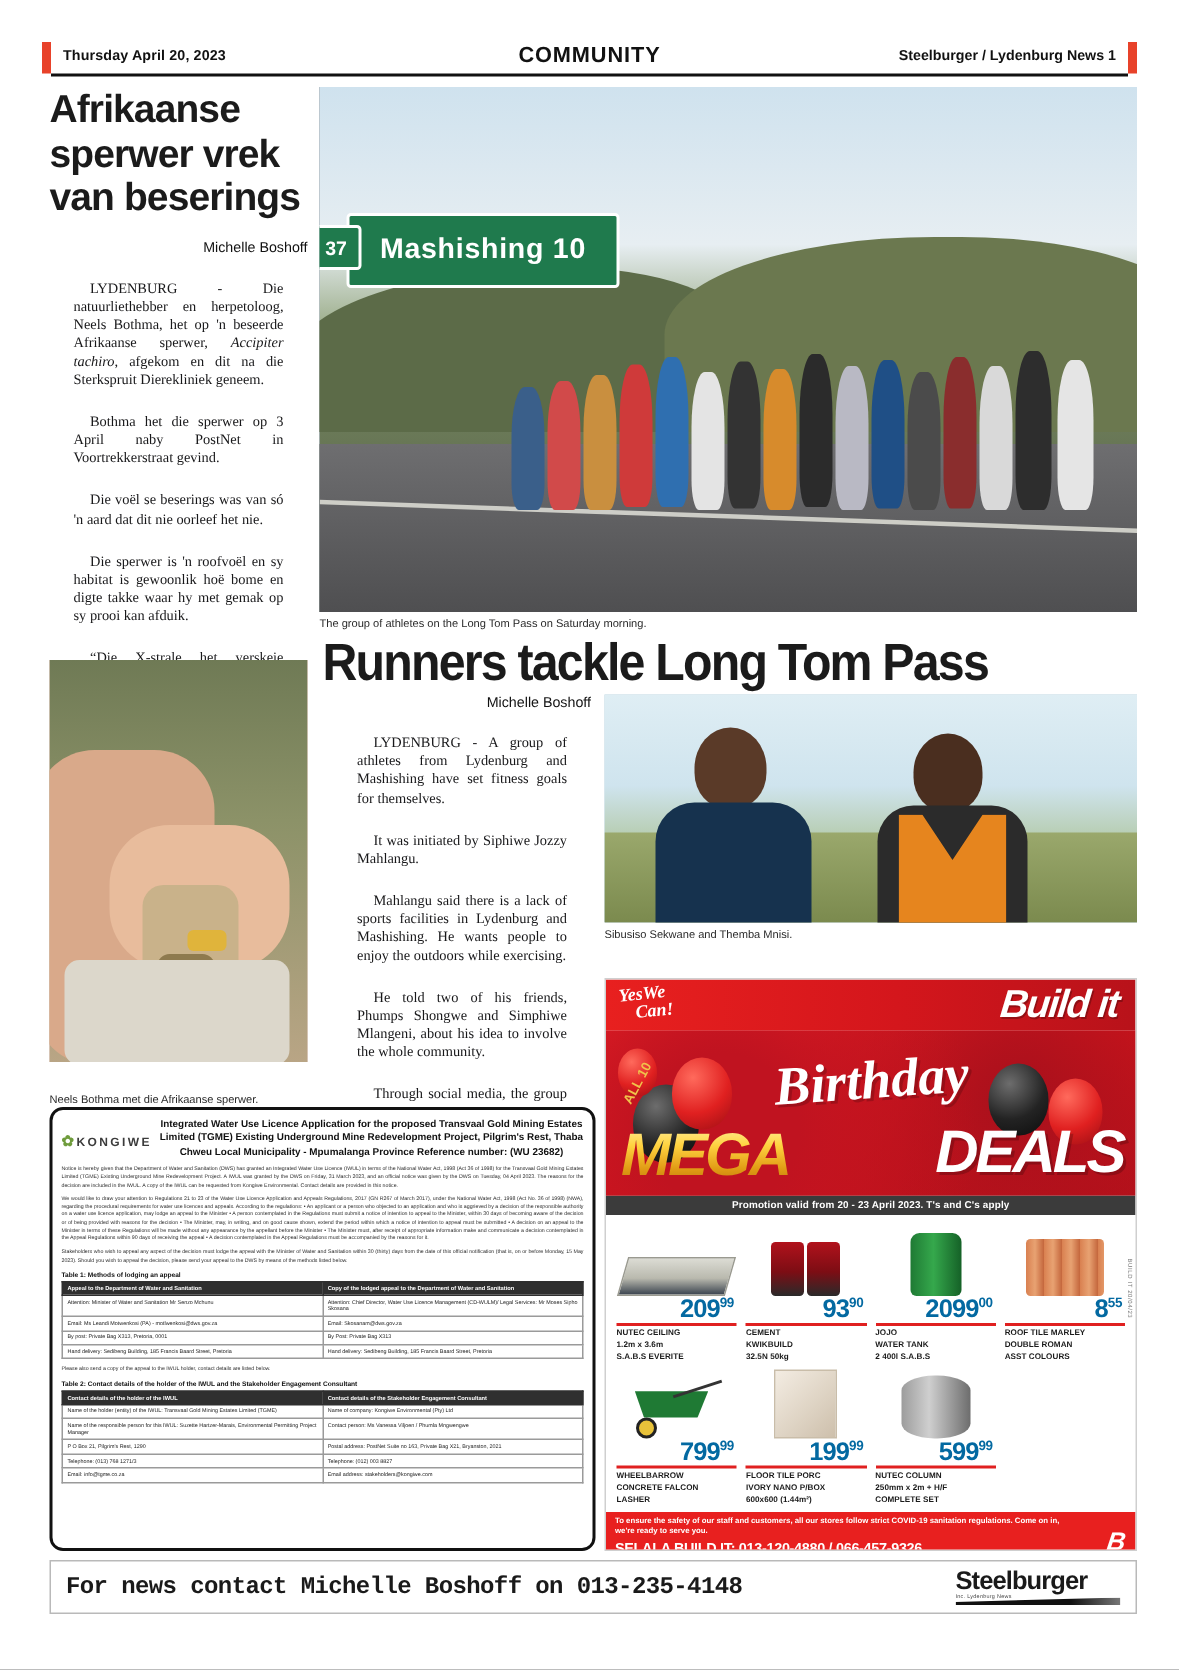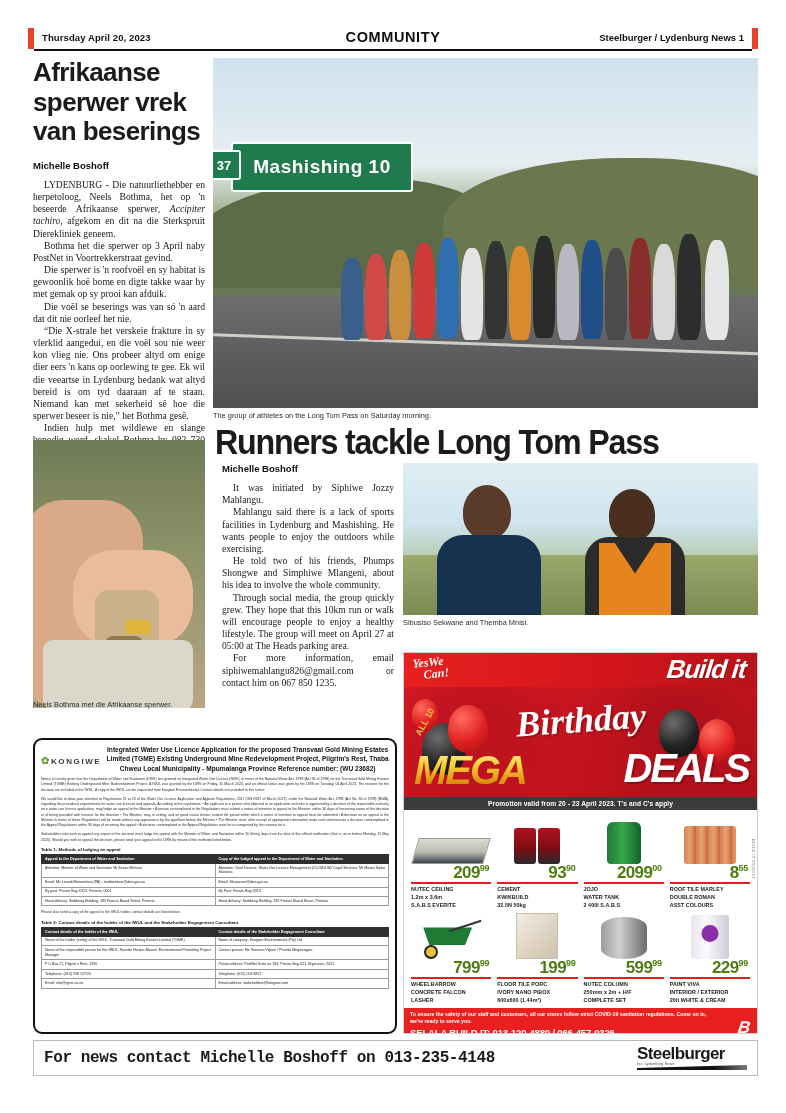--- a/index.html
+++ b/index.html
@@ -12,43 +12,43 @@
   .mh-bar{position:absolute;top:0;left:0;width:6px;height:21px;background:#e8422a;}
   .mh-bar.right{left:724px;}
   .mh-rule{position:absolute;left:6px;top:21px;width:718px;height:1.5px;background:#111;}
   .mh-date{position:absolute;left:14px;top:4px;font-size:9.5px;font-weight:bold;color:#111;letter-spacing:.1px;}
   .mh-section{position:absolute;left:0;right:0;top:1px;text-align:center;font-size:14.5px;font-weight:bold;letter-spacing:.6px;color:#111;font-family:"Liberation Sans",sans-serif;}
   .mh-pub{position:absolute;right:14px;top:4px;font-size:9.5px;font-weight:bold;color:#111;}
 
   
   .col-left{position:absolute;left:33px;top:58px;width:172px;}
   .hl-1{font-family:"Liberation Sans",sans-serif;font-weight:bold;font-size:26px;line-height:1.14;color:#1b1b1b;letter-spacing:-0.6px;margin:0;}
-  .byline{font-family:"Liberation Sans",sans-serif;font-weight:bold;font-size:9.5px;color:#111;text-align:left;margin-top:13px;margin-bottom:8px;}
+  .byline{font-family:"Liberation Sans",sans-serif;font-weight:normal;font-size:9.5px;color:#111;text-align:right;margin-top:13px;margin-bottom:8px;}
   .body-serif{font-family:"Liberation Serif",serif;font-size:9.6px;line-height:1.27;color:#18181a;text-align:justify;}
-  .body-serif p{margin:0;text-indent:11px;}
+  .body-serif p{margin:16px;text-indent:11px;}
   .body-serif em{font-style:italic;}
 
   
   .photo-top{position:absolute;left:213px;top:58px;width:545px;height:350px;overflow:hidden;background:#6b7f8c;}
   .cap{font-family:"Liberation Sans",sans-serif;font-size:7.4px;color:#2a2a2a;}
   .cap-top{position:absolute;left:213px;top:411px;width:545px;}
 
   
   .hl-2{position:absolute;left:215px;top:424px;width:545px;font-family:"Liberation Sans",sans-serif;font-weight:bold;font-size:35px;line-height:1;color:#1b1b1b;letter-spacing:-1.3px;transform:scaleX(.92);transform-origin:left center;}
 
   
   .col-mid{position:absolute;left:222px;top:463px;width:172px;}
 
   
   .photo-runners{position:absolute;left:403px;top:463px;width:355px;height:152px;overflow:hidden;background:#b9d3e0;}
   .cap-runners{position:absolute;left:403px;top:618px;width:355px;}
 
   
   .photo-bothma{position:absolute;left:33px;top:440px;width:172px;height:268px;overflow:hidden;background:#c2a089;}
-  .cap-bothma{position:absolute;left:33px;top:700px;width:172px;}
+  .cap-bothma{position:absolute;left:33px;top:728px;width:172px;}
 
   
   .legal{position:absolute;left:33px;top:738px;width:364px;height:296px;border:2px solid #111;border-radius:9px;background:#fff;box-sizing:border-box;padding:5px 6px;overflow:hidden;}
   .legal-head{display:flex;align-items:flex-start;gap:5px;}
   .kongiwe{font-family:"Liberation Sans",sans-serif;font-size:8px;font-weight:bold;letter-spacing:1.6px;color:#3b3b3b;white-space:nowrap;padding-top:10px;}
   .kongiwe .leaf{color:#6f9c3c;font-size:10px;}
   .legal-title{flex:1;font-family:"Liberation Sans",sans-serif;font-weight:bold;font-size:6.6px;line-height:1.42;text-align:center;color:#111;}
   .legal-p{font-family:"Liberation Sans",sans-serif;font-size:3.5px;line-height:1.5;color:#2c2c2c;text-align:justify;margin-top:4px;}
   .legal-tablecap{font-family:"Liberation Sans",sans-serif;font-size:4.4px;font-weight:bold;color:#111;margin-top:4px;margin-bottom:2px;}
   table.legal-tbl{width:100%;border-collapse:collapse;table-layout:fixed;}
@@ -73,21 +73,21 @@
   .b-red{background:radial-gradient(circle at 35% 28%,#ff6a5c 0%,#e02020 55%,#9c0e14 100%);}
   .ad-birthday{position:absolute;left:50%;top:12px;transform:translateX(-50%) rotate(-4deg);font-family:"Liberation Serif",serif;font-style:italic;font-weight:bold;font-size:36px;color:#fff;text-shadow:2px 2px 0 rgba(0,0,0,.18);white-space:nowrap;z-index:3;}
   .ad-mega{position:absolute;left:10px;bottom:4px;font-size:40px;font-weight:bold;font-style:italic;letter-spacing:-2px;z-index:4;
       background:linear-gradient(180deg,#fff3a8 0%,#ffd23f 35%,#e09a14 70%,#b7720c 100%);
       -webkit-background-clip:text;background-clip:text;color:transparent;}
   .ad-deals{position:absolute;right:8px;bottom:6px;font-size:40px;font-weight:bold;font-style:italic;letter-spacing:-2px;color:#fff;z-index:4;text-shadow:2px 2px 0 rgba(0,0,0,.2);}
   .ad-promo{height:13px;background:#3b3b3b;color:#fff;font-size:6.6px;font-weight:bold;display:flex;align-items:center;justify-content:center;letter-spacing:.1px;}
   .ad-grid{display:flex;flex-wrap:wrap;padding:4px 4px 0 4px;}
   .prod{width:25%;box-sizing:border-box;padding:0 3px;}
   .prod-img{height:50px;display:flex;align-items:flex-end;justify-content:center;}
-  .prod-price{text-align:right;font-size:17px;font-weight:bold;color:#4d7c0f;line-height:1;letter-spacing:-.6px;padding-right:2px;}
+  .prod-price{text-align:right;font-size:17px;font-weight:bold;color:#0369a1;line-height:1;letter-spacing:-.6px;padding-right:2px;}
   .prod-price sup{font-size:9px;vertical-align:super;letter-spacing:-.3px;}
   .prod-rule{height:2px;background:#e02020;margin:1px 0 2px 0;}
   .prod-name{font-size:5.4px;line-height:1.45;color:#1a1a1a;font-weight:bold;letter-spacing:.05px;}
   .ad-covid{background:#e8201f;color:#fff;padding:3px 6px 2px 6px;position:relative;margin-top:3px;}
   .ad-covid .c1{font-size:5.2px;font-weight:bold;line-height:1.35;width:88%;}
   .ad-covid .c2{font-size:9.6px;font-weight:bold;margin-top:2px;letter-spacing:-.2px;}
   .ad-covid .bmark{position:absolute;right:7px;bottom:2px;color:#fff;font-size:17px;font-weight:bold;font-style:italic;transform:skewX(-8deg);}
   .ad-sidecode{position:absolute;right:1px;top:186px;font-size:4px;color:#777;writing-mode:vertical-rl;letter-spacing:.4px;}
 
   
@@ -119,22 +119,22 @@
   </div>
 
   <div class="col-left">
     <h1 class="hl-1">Afrikaanse sperwer vrek van beserings</h1>
     <div class="byline">Michelle Boshoff</div>
     <div class="body-serif">
       <p>
         <span>LYDENBURG - Die natuurliethebber en herpetoloog, Neels Bothma, het op 'n beseerde Afrikaanse sperwer, <em>Accipiter tachiro</em>, afgekom en dit na die Sterkspruit Dierekliniek geneem.</span>
       </p>
       <p>Bothma het die sperwer op 3 April naby PostNet in Voortrekkerstraat gevind.</p>
+      <p>Die voël se beserings was van só 'n aard dat dit nie oorleef het nie.</p>
       <p>Die sperwer is 'n roofvoël en sy habitat is gewoonlik hoë bome en digte takke waar hy met gemak op sy prooi kan afduik.</p>
-      <p>Die voël se beserings was van só 'n aard dat dit nie oorleef het nie.</p>
       <p>“Die X-strale het verskeie frakture in sy vlerklid aangedui, en die voël sou nie weer kon vlieg nie. Ons probeer altyd om enige dier eers 'n kans op oorlewing te gee. Ek wil die veeartse in Lydenburg bedank wat altyd bereid is om tyd daaraan af te staan. Niemand kan met sekerheid sê hoe die sperwer beseer is nie,” het Bothma gesê.</p>
       <p>Indien hulp met wildlewe en slange benodig word, skakel Bothma by 082 730 3047.</p>
     </div>
   </div>
 
   <div class="photo-top">
     <div class="sky" style="background:linear-gradient(180deg,#cfe2ee 0%,#e7eef2 30%,#9fb08e 45%,#6d7c5a 62%,#4d5a3e 100%);"></div>
 
     <div style="position:absolute;left:-20px;top:120px;width:300px;height:110px;background:#5c6b48;border-radius:60% 40% 0 0;"></div>
     <div style="position:absolute;left:230px;top:100px;width:360px;height:130px;background:#6b784f;border-radius:50% 45% 0 0;"></div>
@@ -166,20 +166,21 @@
       <div class="person" style="left:128px;top:200px;width:22px;height:82px;background:#3a5f8a;"></div>
     </div>
   </div>
   <div class="cap cap-top">The group of athletes on the Long Tom Pass on Saturday morning.</div>
 
   <div class="hl-2">Runners tackle Long Tom Pass</div>
 
   <div class="col-mid">
     <div class="byline" style="margin-top:0;">Michelle Boshoff</div>
     <div class="body-serif">
+      <p>LYDENBURG - A group of athletes from Lydenburg and Mashishing have set fitness goals for themselves.</p>
       <p>It was initiated by Siphiwe Jozzy Mahlangu.</p>
       <p>Mahlangu said there is a lack of sports facilities in Lydenburg and Mashishing. He wants people to enjoy the outdoors while exercising.</p>
       <p>He told two of his friends, Phumps Shongwe and Simphiwe Mlangeni, about his idea to involve the whole community.</p>
       <p>Through social media, the group quickly grew. They hope that this 10km run or walk will encourage people to enjoy a healthy lifestyle. The group will meet on April 27 at 05:00 at The Heads parking area.</p>
       <p>For more information, email siphiwemahlangu826@gmail.com or contact him on 067 850 1235.</p>
     </div>
   </div>
 
   <div class="photo-runners">
     <div class="sky" style="background:linear-gradient(180deg,#dfeef4 0%,#cfe4ee 40%,#b7cdb2 62%,#8c9a6a 100%);"></div>
@@ -395,34 +396,20 @@
         </div>
         <div class="prod-price"><span>599</span><sup>99</sup></div>
         <div class="prod-rule"></div>
         <div class="prod-name">
           <div>NUTEC COLUMN</div>
           <div>250mm x 2m + H/F</div>
           <div>COMPLETE SET</div>
         </div>
       </div>
 
-      <div class="prod">
-        <div class="prod-img">
-          <div style="position:relative;width:38px;height:44px;background:linear-gradient(90deg,#e8e4ec 0%,#fbfbfd 40%,#cfc9d6 100%);border-radius:3px;">
-            <div style="position:absolute;left:50%;top:10px;transform:translateX(-50%);width:17px;height:17px;border-radius:50%;background:#8a2fa8;"></div>
-          </div>
-        </div>
-        <div class="prod-price"><span>229</span><sup>99</sup></div>
-        <div class="prod-rule"></div>
-        <div class="prod-name">
-          <div>PAINT VIVA</div>
-          <div>INTERIOR / EXTERIOR</div>
-          <div>20lt WHITE &amp; CREAM</div>
-        </div>
-      </div>
 
     </div>
 
     <div class="ad-covid">
       <div class="c1">To ensure the safety of our staff and customers, all our stores follow strict COVID-19 sanitation regulations. Come on in, we're ready to serve you.</div>
       <div class="c2">SELALA BUILD IT: 013-120-4880 / 066-457-9326</div>
       <div class="bmark">B</div>
     </div>
     <div class="ad-sidecode">BUILD IT 20/04/23</div>
   </div>

